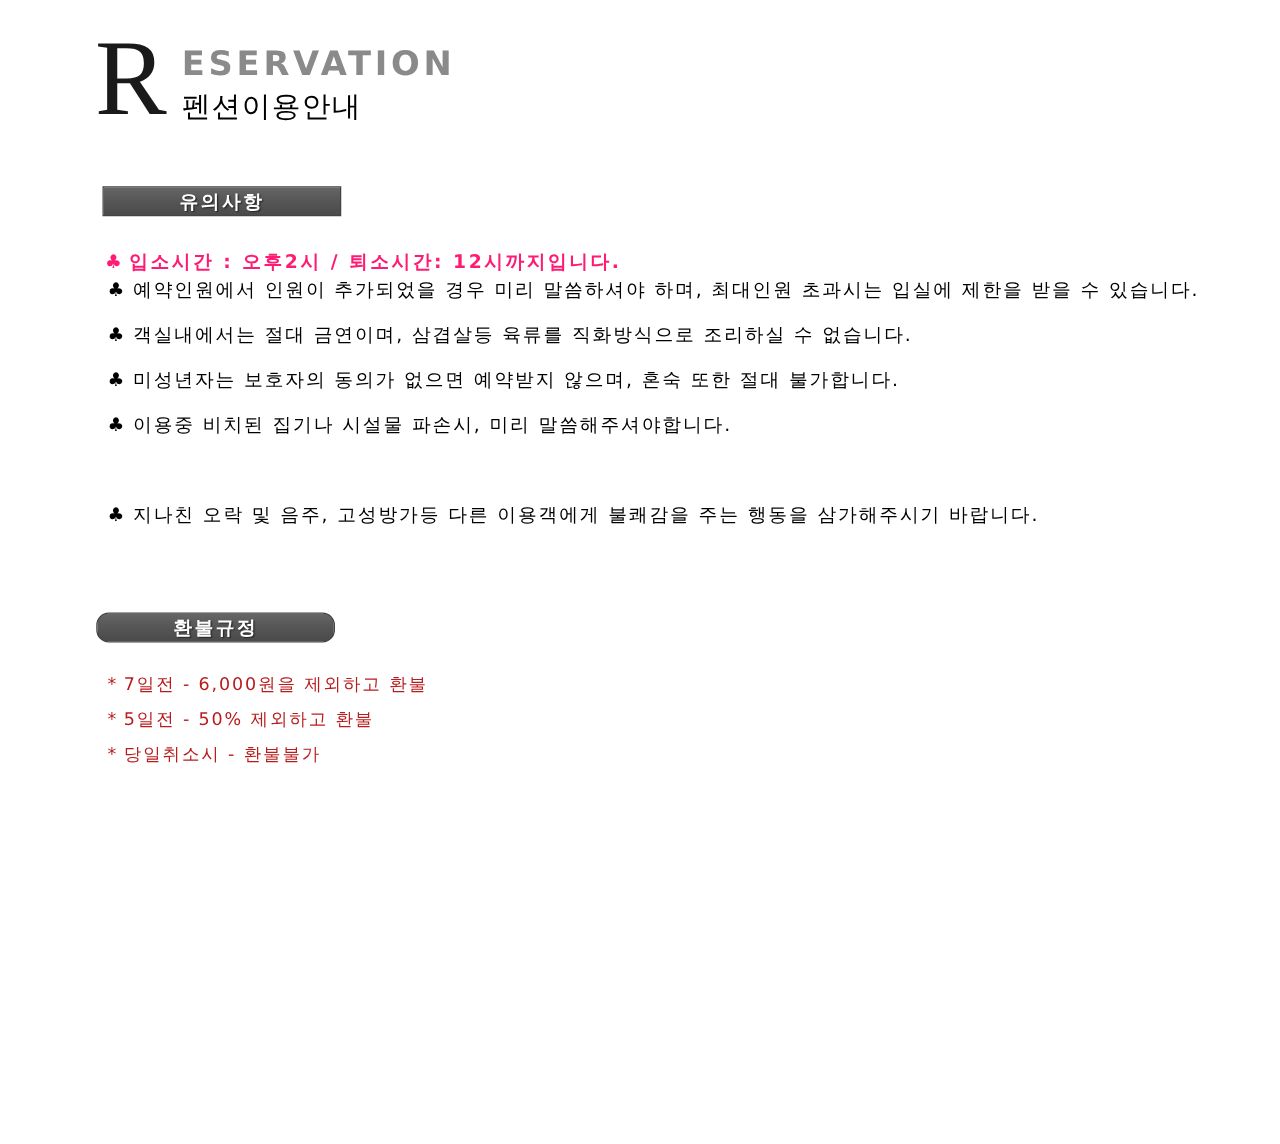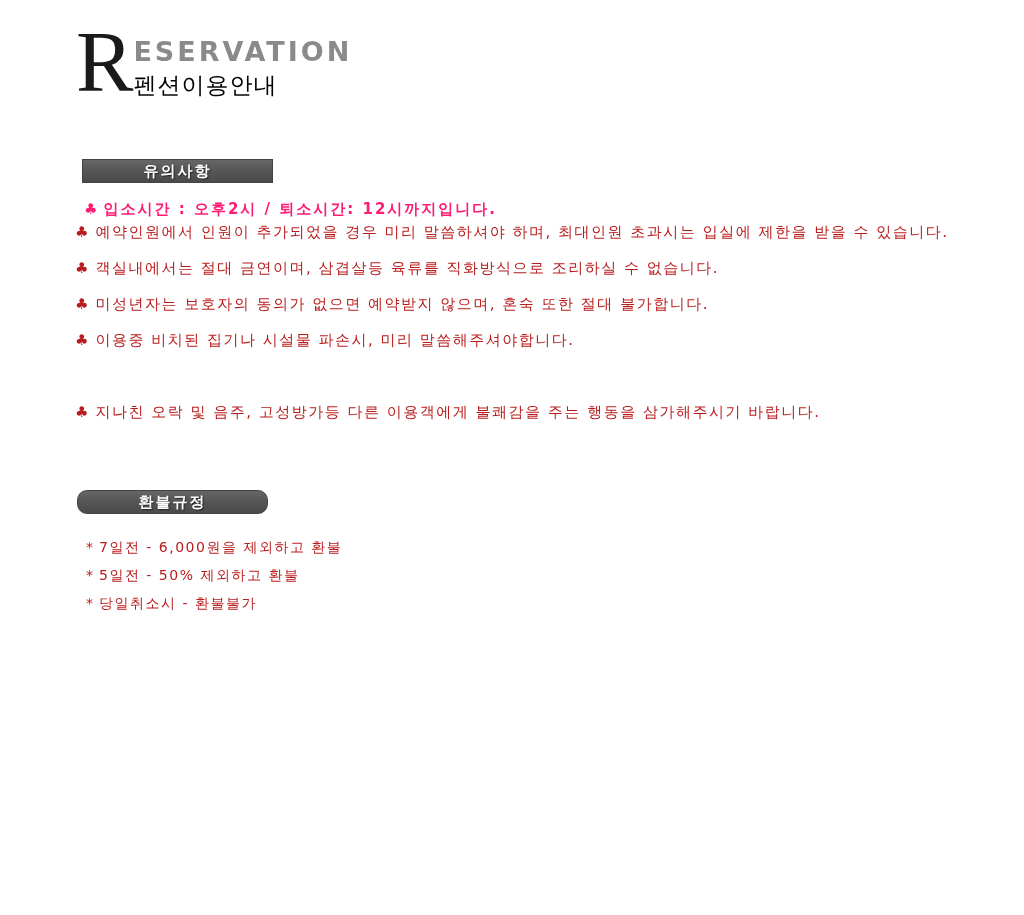--- a/index.html
+++ b/index.html
@@ -8,55 +8,55 @@
     background:#ffffff; overflow:hidden;
     font-family:"DejaVu Sans","Liberation Sans",sans-serif;
   }
 
   
   .logo { position:absolute; left:76px; top:28px; display:flex; align-items:flex-start; }
   .logo-r {
     font-family:"Liberation Serif","DejaVu Serif",serif;
     font-size:86px; line-height:68px; color:#1a1a1a;
   }
-  .logo-text { padding-top:10px; }
+  .logo-text { margin-left:12px; padding-top:10px; }
   .logo-word {
     font-size:27px; font-weight:bold; color:#8a8a8a;
     letter-spacing:3px; line-height:1.0;
   }
   .logo-sub {
     font-size:23px; color:#000000; letter-spacing:1px; margin-top:5px;
   }
 
   
   .section-bar {
     position:absolute; width:189px; height:22px;
     background:linear-gradient(to bottom,#666666 0%,#575757 45%,#4a4a4a 100%);
     border:1px solid #434343;
     display:flex; align-items:center; justify-content:center;
   }
   .section-bar .bar-label {
     color:#ffffff; font-weight:bold; font-size:15px; letter-spacing:2px;
     text-shadow:1px 1px 1px rgba(0,0,0,0.55);
   }
-  .bar-notice { left:82px; top:159px; }
+  .bar-notice { left:82px; top:149px; }
   .bar-refund { left:77px; top:490px;border-radius:10px; }
 
   
   .highlight {
     position:absolute; left:84px; top:188px;
     color:#ff1b74; font-weight:bold; font-size:15px;
     letter-spacing:2px; white-space:nowrap;margin-top:12px;
   }
   .highlight .club { margin-right:6px; letter-spacing:0; }
 
   
   .notice-item {
-    position:absolute; left:75px;
-    color:#b91c1c; font-size:15px; letter-spacing:1.5px;
+    position:absolute; left:86px;
+    color:#000000; font-size:15px; letter-spacing:1.5px;
     white-space:nowrap;
   }
   .notice-item .club { margin-right:7px; letter-spacing:0; }
 
   
   .refund-item {
     position:absolute; left:86px;
     color:#b91c1c; font-size:14px; letter-spacing:1.5px;
     white-space:nowrap;
   }

